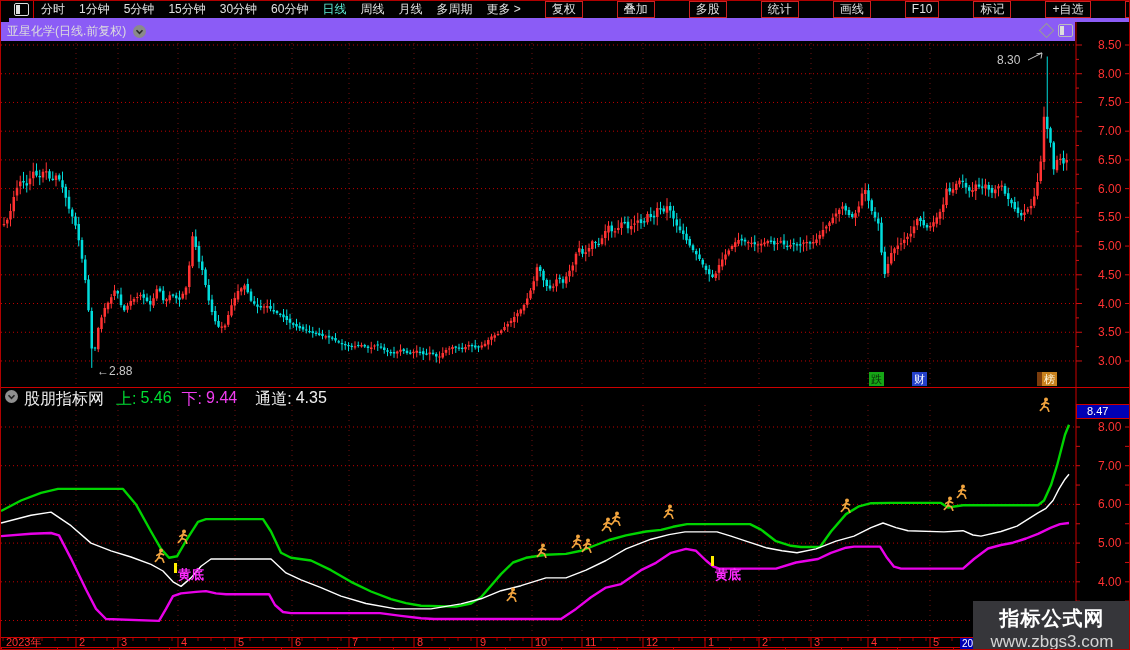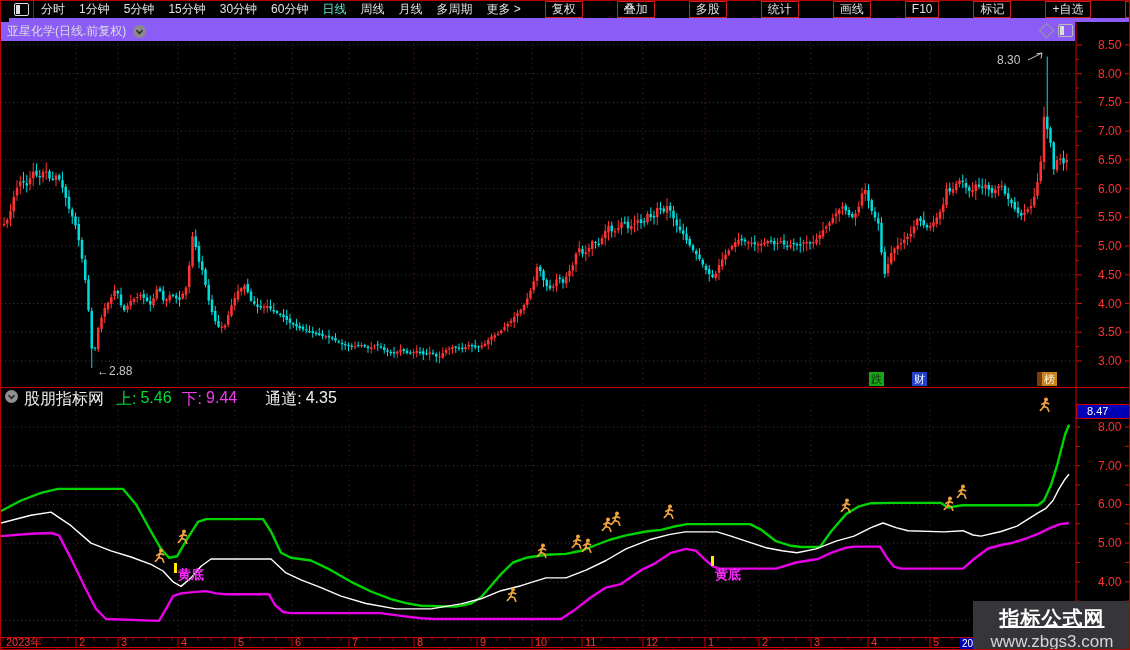--- a/index.html
+++ b/index.html
@@ -20,21 +20,21 @@
   .tricons{position:absolute;top:23px;left:1040px;z-index:6;display:flex;gap:6px;align-items:center;}
   .diamond{width:9px;height:9px;border:1px solid #999;transform:rotate(45deg);}
   .ind-header{position:absolute;left:0;top:388px;height:15px;z-index:5;display:flex;align-items:flex-start;font-size:16px;color:#eee;}
   .ind-header span{margin-right:4px;white-space:nowrap;}
   .ind-header .g{color:#00dd33;} .ind-header .m{color:#f03cf0;}
   .pricebox{position:absolute;left:1075px;top:403px;width:50px;height:13px;background:#0000b4;border:1px solid #cc0000;
             color:#fff;font-size:11px;line-height:13px;padding-left:10px;z-index:5;}
   .datecur{position:absolute;left:959px;top:637px;width:26px;height:11px;background:#0000b4;color:#fff;font-size:10px;
            line-height:11px;padding-left:2px;overflow:hidden;z-index:3;}
   .watermark{position:absolute;left:972px;top:600px;width:158px;height:50px;background:#36363a;z-index:10;text-align:center;}
-  .wm1{color:#fff;font-weight:bold;font-size:20px;letter-spacing:1px;margin-top:4px;text-decoration:underline;}
+  .wm1{color:#fff;font-weight:bold;font-size:20px;letter-spacing:1px;margin-top:4px;}
   .wm2{color:#d4d4d4;font-size:17px;}
   .bstrip{position:absolute;left:0;top:647px;width:1130px;height:3px;z-index:3;
           background:repeating-linear-gradient(90deg,#cc0000 0 1px,transparent 1px 56px);}
 </style>
 </head>
 <body>
 
 <div id="app">
 
   <svg id="chart" width="1130" height="650">
@@ -404,21 +404,21 @@
   <div class="ind-header">
     <svg width="15" height="15" style="margin:0 5px 0 3px">
       <circle cx="7.5" cy="7.5" r="6.5" fill="#909090"></circle>
       <path d="M4.5 6.3 L7.5 9.3 L10.5 6.3" stroke="#222" stroke-width="1.6" fill="none"></path>
     </svg>
     <span>股朋指标网</span>
     <span class="g" style="margin-left:8px">上:</span>
     <span class="g">5.46</span>
     <span class="m" style="margin-left:6px">下:</span>
     <span class="m">9.44</span>
-    <span style="margin-left:24px">通道:</span>
+    <span style="margin-left:14px">通道:</span>
     <span>4.35</span>
   </div>
 
   <div class="pricebox">8.47</div>
   <div class="datecur">2024</div>
   <div class="bstrip"></div>
 
   <div class="watermark">
     <div class="wm1">指标公式网</div>
     <div class="wm2">www.zbgs3.com</div>

